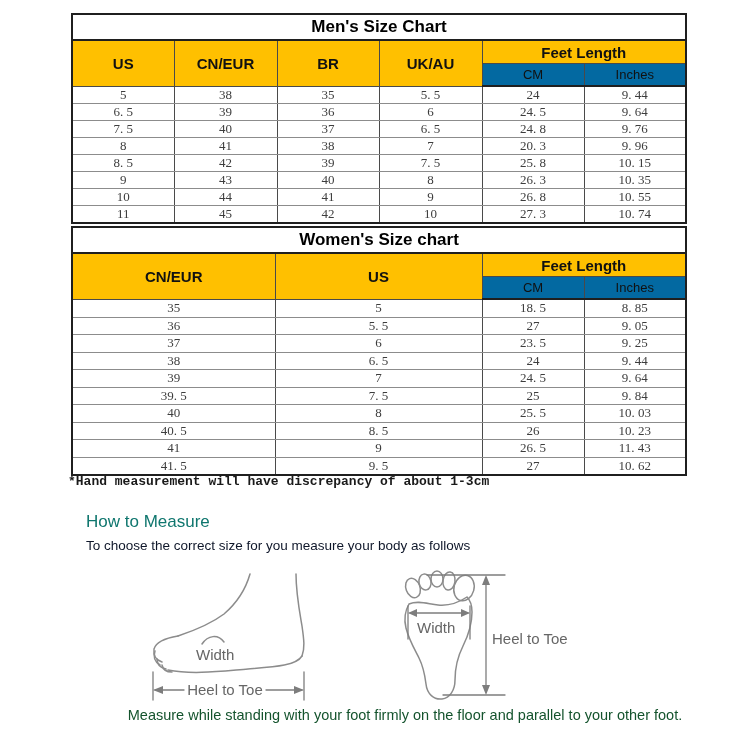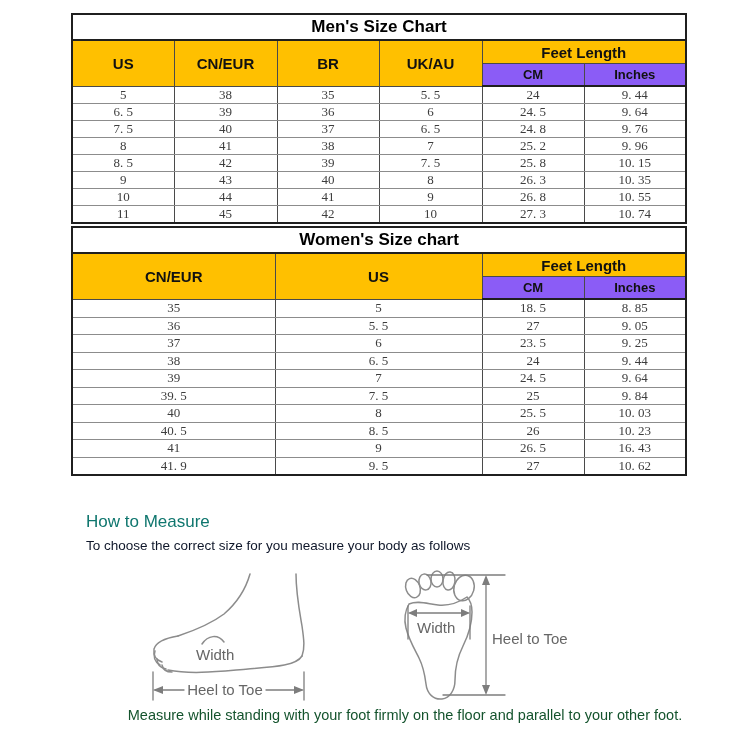--- a/index.html
+++ b/index.html
@@ -39,23 +39,23 @@
     border-bottom: 2px solid #1f1f1f !important;
   }
   .head-cell {
     background: #ffc000;
     font-size: 15px;
     font-weight: bold;
     color: #111111;
     height: 22px;
   }
   .subhead-cell {
-    background: #8b5cf6;
+    background: #0369a1;
     font-size: 13px;
-    font-weight: bold;
+    font-weight: normal;
     color: #111111;
     height: 21px;
   }
   tr.subhead-row th { border-bottom: 2px solid #1f1f1f; }
   .size-table tbody td {
     height: 16px;
     font-family: "Liberation Serif", serif;
     font-size: 13px;
     color: #3d3d3d;
     border-top-color: #8c8c8c;
@@ -166,21 +166,21 @@
         <td>37</td>
         <td>6. 5</td>
         <td>24. 8</td>
         <td>9. 76</td>
       </tr>
       <tr>
         <td>8</td>
         <td>41</td>
         <td>38</td>
         <td>7</td>
-        <td>25. 2</td>
+        <td>20. 3</td>
         <td>9. 96</td>
       </tr>
       <tr>
         <td>8. 5</td>
         <td>42</td>
         <td>39</td>
         <td>7. 5</td>
         <td>25. 8</td>
         <td>10. 15</td>
       </tr>
@@ -278,32 +278,33 @@
       <tr>
         <td>40. 5</td>
         <td>8. 5</td>
         <td>26</td>
         <td>10. 23</td>
       </tr>
       <tr>
         <td>41</td>
         <td>9</td>
         <td>26. 5</td>
-        <td>16. 43</td>
-      </tr>
-      <tr>
-        <td>41. 9</td>
+        <td>11. 43</td>
+      </tr>
+      <tr>
+        <td>41. 5</td>
         <td>9. 5</td>
         <td>27</td>
         <td>10. 62</td>
       </tr>
     </tbody>
 </table>
 
 <div class="notes">
+  <div>*Hand measurement will have discrepancy of about 1-3cm</div>
 </div>
 
 <div class="htm-heading">How to Measure</div>
 <div class="htm-sub">To choose the correct size for you measure your body as follows</div>
 
 <svg class="diagram" id="side-view-svg" width="172" height="142" viewBox="0 0 172 142" xmlns="http://www.w3.org/2000/svg">
 
   <path d="M112,14 C108,28 100,42 86,54 C70,66 52,72 40,76"></path>
   <path d="M40,76 C28,78 18,82 16,89 C15,95 18,100 24,102"></path>
   <path d="M17,91 C15,97 17,102 22,105"></path>

